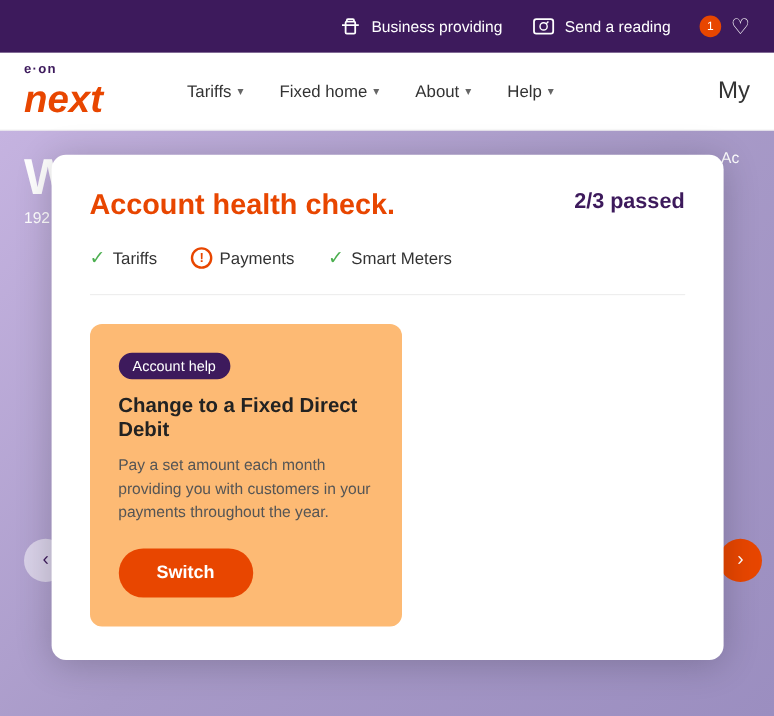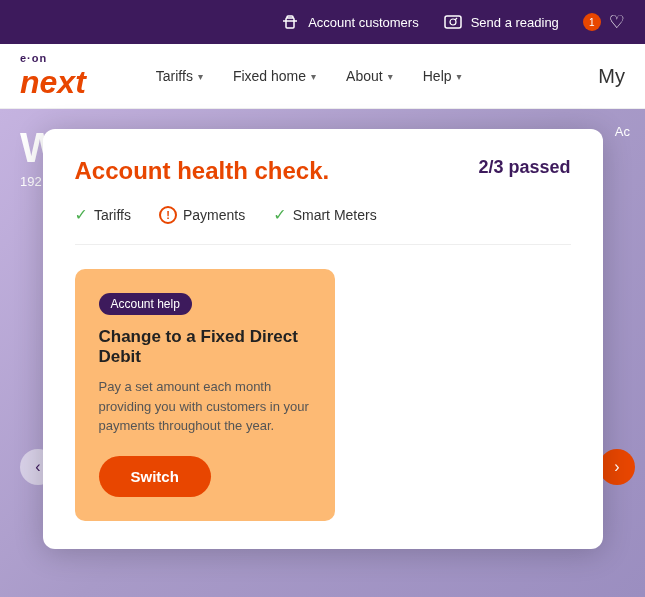--- a/index.html
+++ b/index.html
@@ -267,21 +267,21 @@
 
 <div class="top-bar">
   <div class="top-bar-item">
     <div class="top-bar-icon">
       <svg width="18" height="16" viewBox="0 0 18 16" fill="none">
         <rect x="5" y="4" width="8" height="10" rx="1" stroke="white" stroke-width="1.5"></rect>
         <path d="M6 4V3a1 1 0 011-1h4a1 1 0 011 1v1" stroke="white" stroke-width="1.5"></path>
         <line x1="2" y1="7" x2="16" y2="7" stroke="white" stroke-width="1.5"></line>
       </svg>
     </div>
-    <span>Account customers</span>
+    <span>Business providing</span>
   </div>
   <div class="top-bar-item">
     <div class="top-bar-icon">
       <svg width="20" height="16" viewBox="0 0 20 16" fill="none">
         <rect x="2" y="2" width="16" height="12" rx="2" stroke="white" stroke-width="1.5"></rect>
         <circle cx="10" cy="8" r="3" stroke="white" stroke-width="1.2"></circle>
         <line x1="12" y1="6" x2="14" y2="4" stroke="white" stroke-width="1.2"></line>
       </svg>
     </div>
     <span>Send a reading</span>
@@ -316,21 +316,21 @@
     <span class="chevron">▾</span>
   </div>
   <div class="nav-my">
     <span>My</span>
   </div>
 </div>
 
 <div class="main-bg">
   <div class="bg-text" style="font-size:42px; color:white; font-weight:bold; position:absolute; top:15px; left:20px;">We</div>
   <div class="bg-subtext" style="position:absolute; top:65px; left:20px; color:white; font-size:13px;">192 G</div>
-  <div class="right-text" style="position:absolute; top:15px; right:15px; color:white; font-size:13px;">Ac</div>
+  <div class="right-text" style="position:absolute; top:15px; right:29px; color:white; font-size:13px;">Ac</div>
 
   <div style="position:absolute; top:355px; right:15px; width:65px; color:#333; font-size:11px; line-height:1.6;">
     <div>t paym</div>
     <div>payme</div>
     <div>ment is</div>
     <div>s after</div>
     <div>issued.</div>
   </div>
 
   <div class="slider-left">‹</div>

